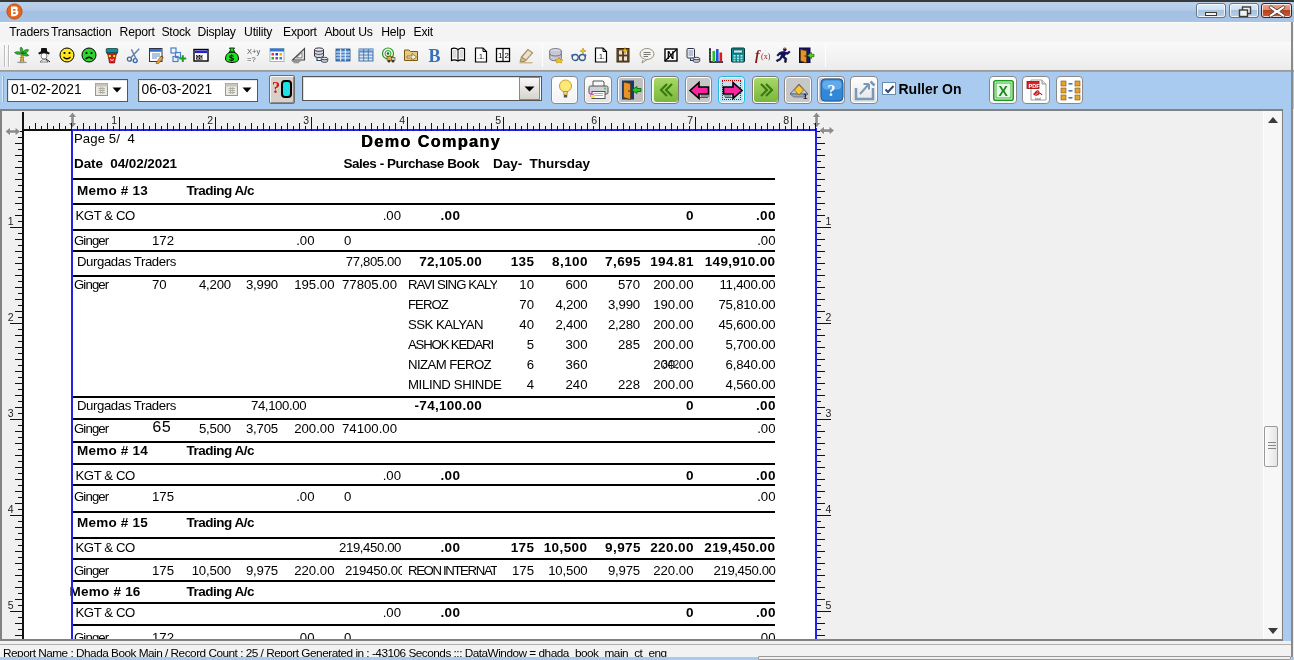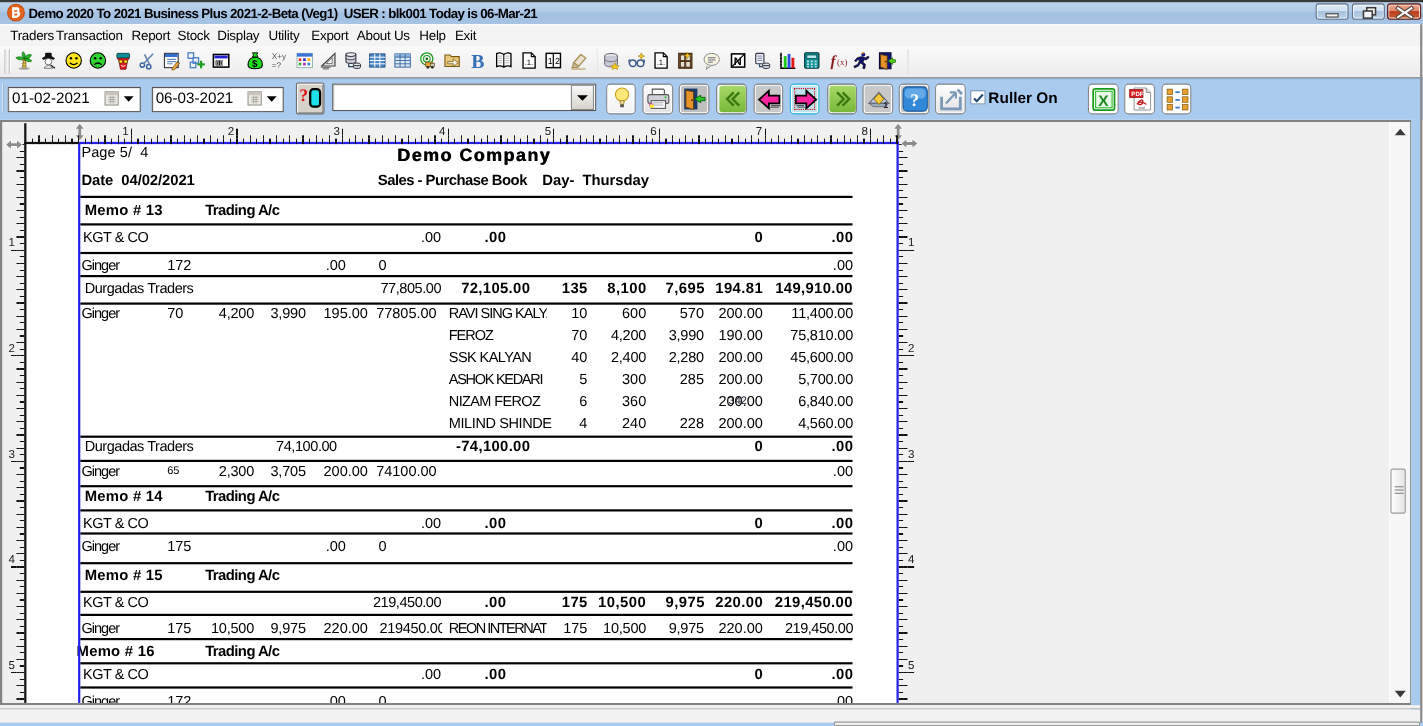--- a/index.html
+++ b/index.html
@@ -9,21 +9,20 @@
 
 <div style="position:absolute;left:0;top:0;width:1294px;height:22px;background:linear-gradient(#bdd3ec 0%,#b3cbe8 45%,#a2c0e2 55%,#a7c4e5 100%)"></div>
 <div style="position:absolute;left:0;top:0;width:1294px;height:2px;background:#393939"></div>
 <svg style="left:6px;top:3px" width="17" height="17" viewBox="0 0 17 17">
       <circle cx="8.5" cy="8.5" r="7.6" fill="#e4641b"></circle>
       <circle cx="8.5" cy="8.5" r="7.6" fill="none" stroke="#c44f10" stroke-width="1"></circle>
       <path d="M5 3.5 H9.5 C11.8 3.5 12.3 5.8 11 7.2 C13.2 8 12.8 11.5 10 12.8 C8.5 13.5 6 13.3 5 13.3Z" fill="#fff"></path>
       <rect x="6.9" y="6" width="2.8" height="1.7" rx="0.8" fill="#e4641b"></rect>
       <rect x="6.9" y="9.3" width="3" height="1.7" rx="0.8" fill="#e4641b"></rect>
     </svg>
-<div style="position:absolute;left:26px;top:4.8px;font-size:12.1px;font-weight:bold;color:#000;letter-spacing:-0.55px">Demo 2020 To 2021 Business Plus 2021-2-Beta (Veg1)&nbsp; USER : blk001 Today is 06-Mar-21</div>
 <div style="position:absolute;left:1196px;top:2.5px;width:30px;height:15.5px;border-radius:3px;background:linear-gradient(#dcebf7 0%,#cfe0f0 45%,#a9c3de 50%,#b9cfe6 100%);border:1px solid #67778a;box-shadow:inset 0 0 0 1px rgba(255,255,255,.75)">
       <div style="position:absolute;left:50%;top:8px;transform:translateX(-50%);width:12px;height:4px;background:#f4f4f4;border:1px solid #3a3a3a"></div>
     </div>
 <div style="position:absolute;left:1228.5px;top:2.5px;width:30px;height:15.5px;border-radius:3px;background:linear-gradient(#dcebf7 0%,#cfe0f0 45%,#a9c3de 50%,#b9cfe6 100%);border:1px solid #67778a;box-shadow:inset 0 0 0 1px rgba(255,255,255,.75)">
       <svg style="left:8px;top:2.5px" width="14" height="12" viewBox="0 0 14 12">
         <rect x="4.5" y="1" width="8" height="6.5" fill="#f2f2f2" stroke="#3a3a3a" stroke-width="1.4"></rect>
         <rect x="1.5" y="4" width="8" height="6.5" fill="#f2f2f2" stroke="#3a3a3a" stroke-width="1.4"></rect>
         <rect x="3.2" y="5.8" width="4.6" height="3" fill="#eef4fa"></rect>
       </svg>
     </div>
@@ -499,22 +498,22 @@
       <div style="position:absolute;white-space:nowrap;font-size:13.2px;line-height:13.7px;top:247.7px;color:#000;letter-spacing:0.00px;left:413.9px;width:150px;text-align:right;">240</div>
       <div style="position:absolute;white-space:nowrap;font-size:13.2px;line-height:13.7px;top:247.7px;color:#000;letter-spacing:0.00px;left:466.4px;width:150px;text-align:right;">228</div>
       <div style="position:absolute;white-space:nowrap;font-size:13.2px;line-height:13.7px;top:247.7px;color:#000;letter-spacing:0.00px;left:519.9px;width:150px;text-align:right;">200.00</div>
       <div style="position:absolute;white-space:nowrap;font-size:13.2px;line-height:13.7px;top:247.7px;color:#000;letter-spacing:-0.18px;left:601.9px;width:150px;text-align:right;">4,560.00</div>
       <div style="position:absolute;white-space:nowrap;font-size:13.2px;line-height:13.7px;top:268.2px;color:#000;letter-spacing:-0.42px;left:53.4px;">Durgadas Traders</div>
       <div style="position:absolute;white-space:nowrap;font-size:13.2px;line-height:13.7px;top:268.2px;color:#000;letter-spacing:-0.39px;left:227.4px;width:150px;text-align:left;">74,100.00</div>
       <div style="position:absolute;white-space:nowrap;font-size:13.5px;line-height:14.0px;top:268.2px;color:#000;font-weight:bold;letter-spacing:0.30px;left:308.5px;width:150px;text-align:right;">-74,100.00</div>
       <div style="position:absolute;white-space:nowrap;font-size:13.5px;line-height:14.0px;top:268.2px;color:#000;font-weight:bold;letter-spacing:0.40px;left:520.3px;width:150px;text-align:right;">0</div>
       <div style="position:absolute;white-space:nowrap;font-size:13.5px;line-height:14.0px;top:268.2px;color:#000;font-weight:bold;letter-spacing:0.40px;left:602.3px;width:150px;text-align:right;">.00</div>
       <div style="position:absolute;white-space:nowrap;font-size:13.2px;line-height:13.7px;top:291.7px;color:#000;letter-spacing:-0.87px;left:50.4px;">Ginger</div>
-      <div style="position:absolute;white-space:nowrap;font-size:10px;line-height:13.7px;top:291.7px;color:#000;letter-spacing:0.00px;left:128.4px;">65</div>
-      <div style="position:absolute;white-space:nowrap;font-size:13.2px;line-height:13.7px;top:291.7px;color:#000;letter-spacing:-0.18px;left:57.4px;width:150px;text-align:right;">2,300</div>
+      <div style="position:absolute;white-space:nowrap;font-size:16px;line-height:13.7px;top:291.7px;color:#000;letter-spacing:0.00px;left:128.4px;font-family:Liberation Mono, monospace;">65</div>
+      <div style="position:absolute;white-space:nowrap;font-size:13.2px;line-height:13.7px;top:291.7px;color:#000;letter-spacing:-0.18px;left:57.4px;width:150px;text-align:right;">5,500</div>
       <div style="position:absolute;white-space:nowrap;font-size:13.2px;line-height:13.7px;top:291.7px;color:#000;letter-spacing:-0.18px;left:104.4px;width:150px;text-align:right;">3,705</div>
       <div style="position:absolute;white-space:nowrap;font-size:13.2px;line-height:13.7px;top:291.7px;color:#000;letter-spacing:0.00px;left:160.9px;width:150px;text-align:right;">200.00</div>
       <div style="position:absolute;white-space:nowrap;font-size:13.2px;line-height:13.7px;top:291.7px;color:#000;letter-spacing:0.00px;left:223.4px;width:150px;text-align:right;">74100.00</div>
       <div style="position:absolute;white-space:nowrap;font-size:13.2px;line-height:13.7px;top:291.7px;color:#000;letter-spacing:0.00px;left:601.9px;width:150px;text-align:right;">.00</div>
       <div style="position:absolute;white-space:nowrap;font-size:13.5px;line-height:14.0px;top:313.5px;color:#000;font-weight:bold;letter-spacing:0.22px;left:53.4px;">Memo #&nbsp;14</div>
       <div style="position:absolute;white-space:nowrap;font-size:13.5px;line-height:14.0px;top:313.5px;color:#000;font-weight:bold;letter-spacing:-0.50px;left:162.9px;">Trading A/c</div>
       <div style="position:absolute;white-space:nowrap;font-size:13.2px;line-height:13.7px;top:338.0px;color:#000;letter-spacing:-0.42px;left:51.9px;">KGT &amp; CO</div>
       <div style="position:absolute;white-space:nowrap;font-size:13.2px;line-height:13.7px;top:338.0px;color:#000;letter-spacing:0.00px;left:227.4px;width:150px;text-align:right;">.00</div>
       <div style="position:absolute;white-space:nowrap;font-size:13.5px;line-height:14.0px;top:338.0px;color:#000;font-weight:bold;letter-spacing:0.40px;left:286.8px;width:150px;text-align:right;">.00</div>
       <div style="position:absolute;white-space:nowrap;font-size:13.5px;line-height:14.0px;top:338.0px;color:#000;font-weight:bold;letter-spacing:0.40px;left:520.3px;width:150px;text-align:right;">0</div>
@@ -611,14 +610,15 @@
       <path d="M5 6 L0 0 H10Z" fill="#3a3a3a"></path>
     </svg>
 <div style="position:absolute;left:1264.4px;top:426px;width:13.7px;height:41px;background:linear-gradient(90deg,#fdfdfd,#e4e4e4);border:1px solid #9a9a9a;border-radius:2px">
       <div style="position:absolute;left:2.5px;top:15px;width:8px;height:1.3px;background:#888;box-shadow:0 3px 0 #888,0 6px 0 #888"></div>
     </div>
 <div style="position:absolute;left:1282.5px;top:108.8px;width:8.5px;height:548.4px;background:#a9cbf0"></div>
 <div style="position:absolute;left:1291px;top:22px;width:2px;height:638px;background:#8a8a8a"></div>
 <div style="position:absolute;left:0;top:641px;width:1291px;height:3px;background:#f0f0f0"></div>
 <div style="position:absolute;left:0;top:643.7px;width:1291px;height:0.8px;background:#b0b0b0"></div>
 <div style="position:absolute;left:0;top:644.5px;width:1291px;height:12.7px;background:#f2f2f2"></div>
+<div style="position:absolute;left:3px;top:645.8px;font-size:11.8px;color:#000;letter-spacing:-0.5px">Report Name : Dhada Book Main / Record Count : 25 / Report Generated in : -43106 Seconds ::: DataWindow = dhada_book_main_ct_eng</div>
 <div style="position:absolute;left:0;top:657.2px;width:1294px;height:2.8px;background:#a9cbf0"></div>
 <div style="position:absolute;left:758px;top:656px;width:533px;height:4px;background:#f0f0f0;border:1px solid #9a9a9a;border-radius:1px"></div>
 </div>
 </body></html>

